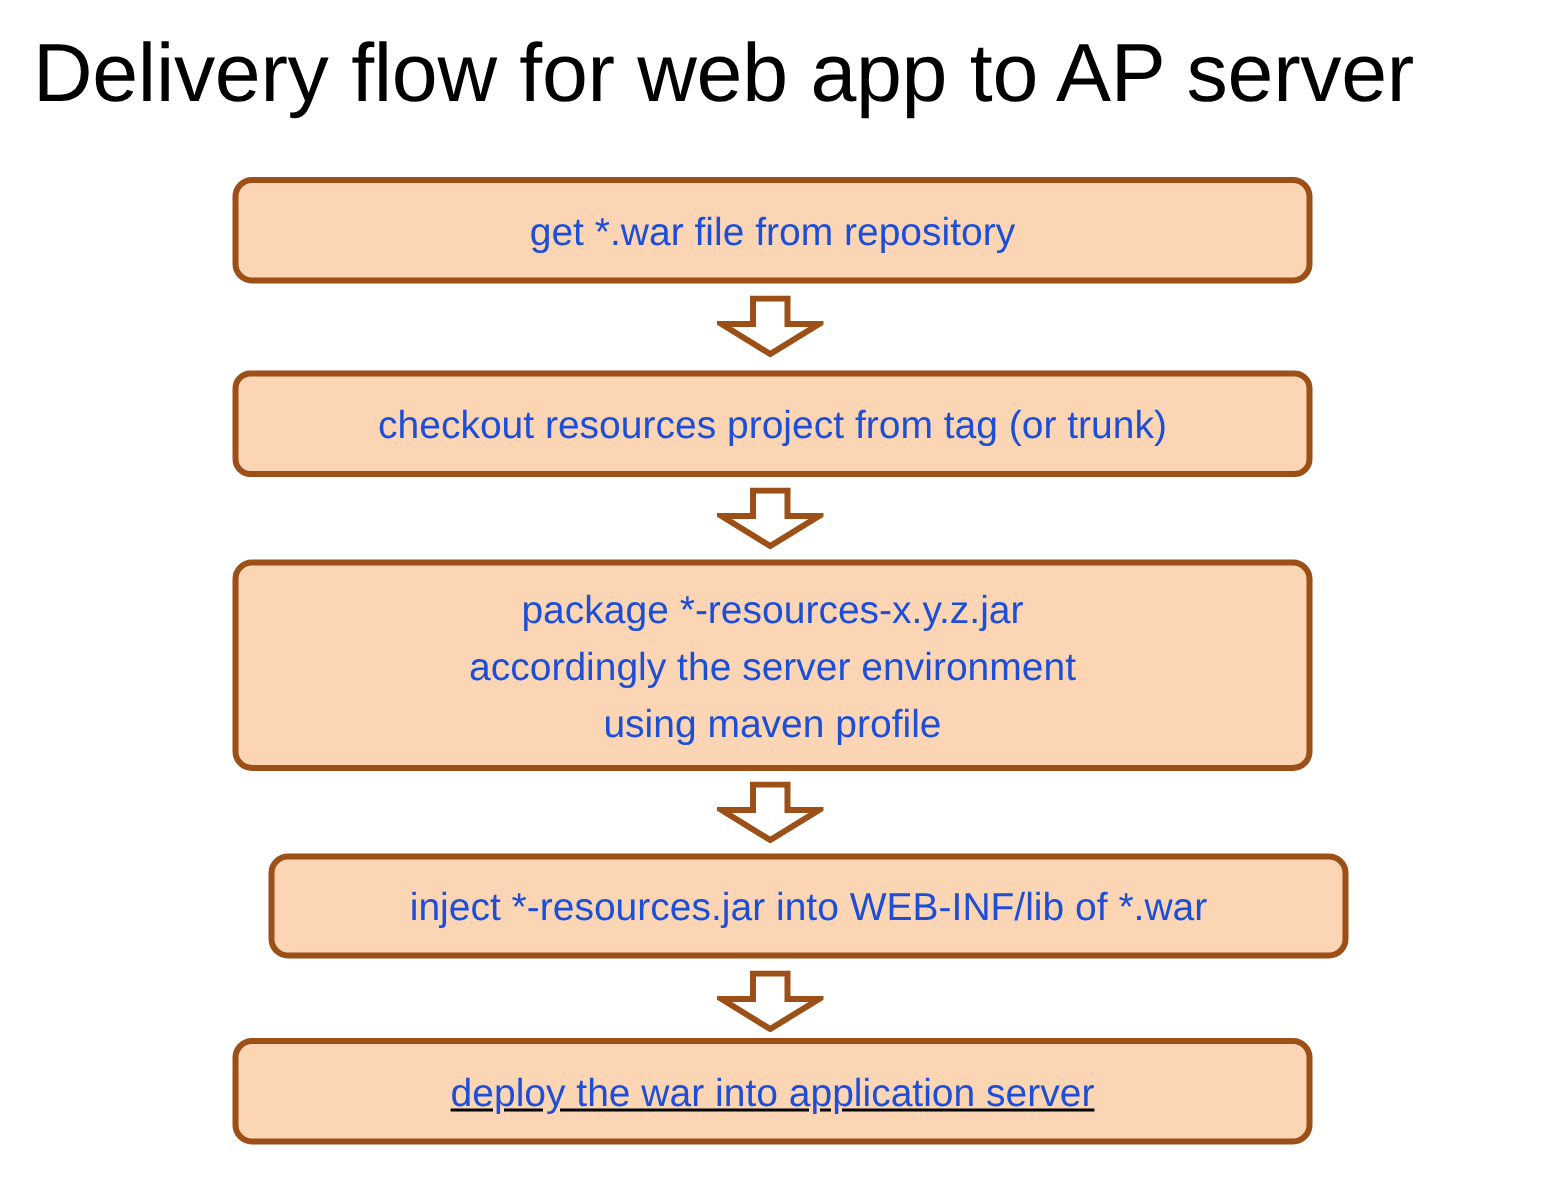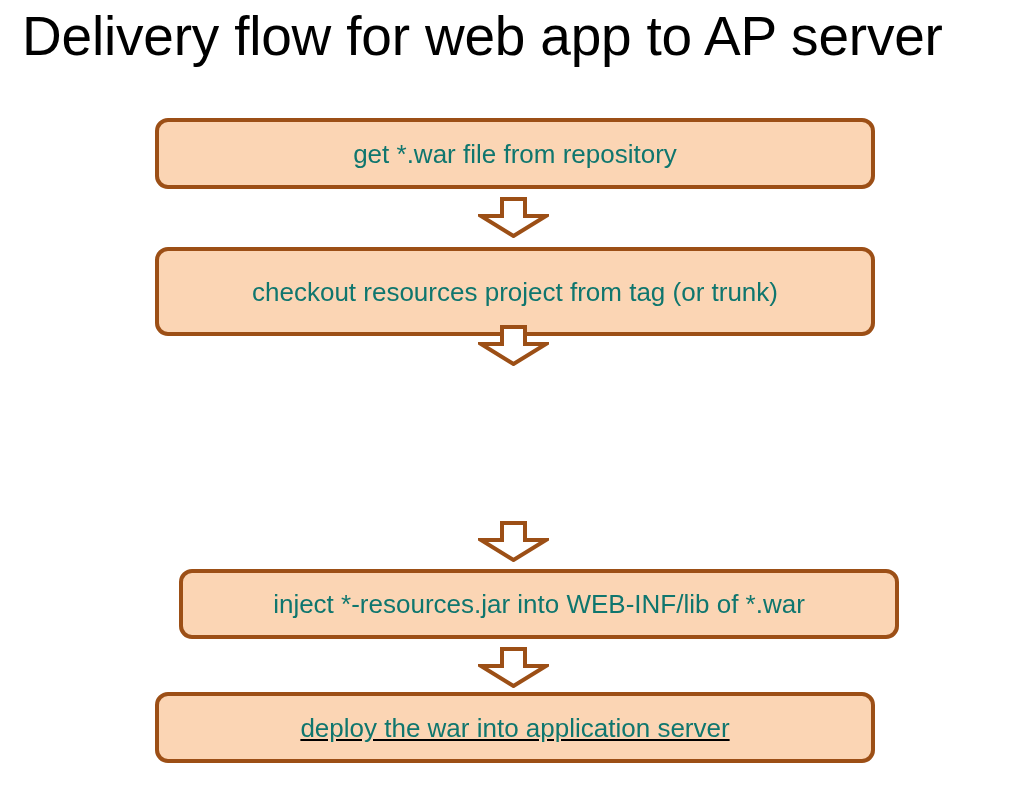--- a/index.html
+++ b/index.html
@@ -23,21 +23,21 @@
     top: 0;
     width: 1033px;
     height: 787px;
     background: #ffffff;
   }
 
   
   #slide-title {
     position: absolute;
     left: 22px;
-    top: 0;
+    top: 12px;
     width: 1000px;
     height: 72px;
     line-height: 72px;
     font-size: 55px;
     font-weight: 400;
     color: #000000;
     white-space: nowrap;
     letter-spacing: -0.2px;
   }
 
@@ -51,28 +51,28 @@
     border: 4px solid #9c4f16;
     border-radius: 13px;
     display: flex;
     align-items: center;
     justify-content: center;
     text-align: center;
   }
   .flow-box-label {
     font-size: 26px;
     line-height: 34px;
-    color: #0f766e;
+    color: #1d4ed8;
     font-weight: 400;
     padding: 0 10px;
     white-space: pre-line;
   }
 
   #box-1 { top: 118px; height: 71px; }
-  #box-2 { top: 247px; height: 89px; }
+  #box-2 { top: 247px; height: 71px; border-radius: 12px; }
   #box-3 { top: 373px; height: 141px; }
   #box-4 { top: 569px; height: 70px; margin-left: 24px; }
   #box-5 { top: 692px; height: 71px; text-decoration: underline; }
 
   #box-3 .flow-box-label { line-height: 38px; }
 
   
   .flow-arrow {
     position: absolute;
     left: 478px;
@@ -106,20 +106,25 @@
   <div class="flow-box" id="box-2">
     <div class="flow-box-label">checkout resources project from tag (or trunk)</div>
   </div>
 
   <div class="flow-arrow" id="arrow-2">
     <svg viewBox="0 0 71 41" xmlns="http://www.w3.org/2000/svg">
       <polygon points="24,2 47,2 47,19 68,19 35.5,39 3,19 24,19" fill="#ffffff" stroke="#9c4f16" stroke-width="4" stroke-linejoin="miter"></polygon>
     </svg>
   </div>
 
+  <div class="flow-box" id="box-3">
+    <div class="flow-box-label">package *-resources-x.y.z.jar
+accordingly the server environment
+using maven profile</div>
+  </div>
 
   <div class="flow-arrow" id="arrow-3">
     <svg viewBox="0 0 71 41" xmlns="http://www.w3.org/2000/svg">
       <polygon points="24,2 47,2 47,19 68,19 35.5,39 3,19 24,19" fill="#ffffff" stroke="#9c4f16" stroke-width="4" stroke-linejoin="miter"></polygon>
     </svg>
   </div>
 
   <div class="flow-box" id="box-4">
     <div class="flow-box-label">inject *-resources.jar into WEB-INF/lib of *.war</div>
   </div>

